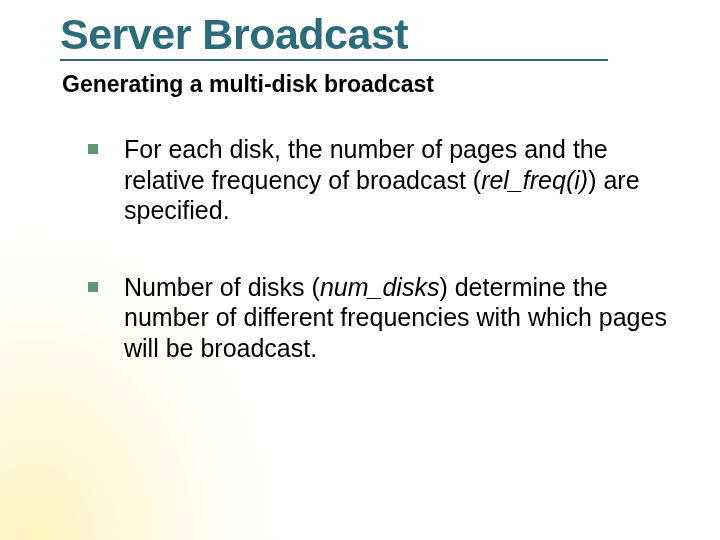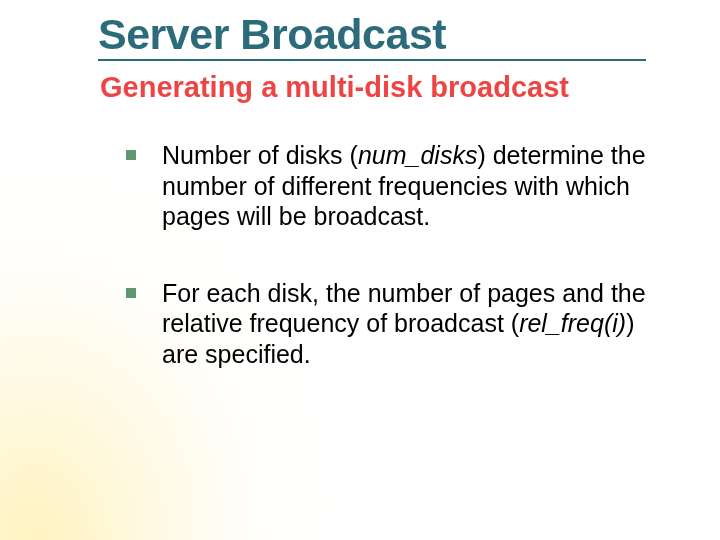--- a/index.html
+++ b/index.html
@@ -21,43 +21,43 @@
     background: radial-gradient(ellipse 320px 400px at 10% 100%,
       rgba(255, 235, 150, 0.6) 0%,
       rgba(255, 240, 180, 0.35) 40%,
       rgba(255, 250, 230, 0.15) 70%,
       rgba(255, 255, 255, 0) 100%);
     z-index: 0;
   }
   .slide {
     position: relative;
     z-index: 1;
-    padding: 12px 40px 20px 98px;
+    padding: 12px 40px 20px 60px;
     box-sizing: border-box;
     width: 100%;
     height: 100%;
   }
   .title {
     font-size: 43px;
     font-weight: bold;
     color: #2b6b7a;
     line-height: 1.05;
     margin: 0 0 2px 0;
     letter-spacing: -0.5px;
   }
   .title-underline {
     border-bottom: 2px solid #2b6b7a;
     width: 548px;
     margin-left: 0;
     margin-bottom: 10px;
   }
   .subtitle {
-    font-size: 29px;
+    font-size: 23px;
     font-weight: bold;
-    color: #ef4444;
+    color: #000000;
     margin: 0 0 36px 2px;
   }
   .bullets {
     list-style: none;
     padding: 0;
     margin: 0 10px 0 28px;
   }
   .bullets li {
     position: relative;
     font-size: 25px;
@@ -88,20 +88,20 @@
 
   <h1 class="title">
     <span>Server Broadcast</span><br>
   </h1>
   <div class="title-underline"></div>
 
   <div class="subtitle">Generating a multi-disk broadcast</div>
 
   <ul class="bullets">
     <li>
-      <span>Number of disks (</span><span class="italic">num_disks</span><span>) determine the number of different frequencies with which pages will be broadcast.</span>
+      <span>For each disk, the number of pages and the relative frequency of broadcast (</span><span class="italic">rel_freq(i)</span><span>) are specified.</span>
     </li>
     <li>
-      <span>For each disk, the number of pages and the relative frequency of broadcast (</span><span class="italic">rel_freq(i)</span><span>) are specified.</span>
+      <span>Number of disks (</span><span class="italic">num_disks</span><span>) determine the number of different frequencies with which pages will be broadcast.</span>
     </li>
   </ul>
 
 </div>
 
 </body></html>

